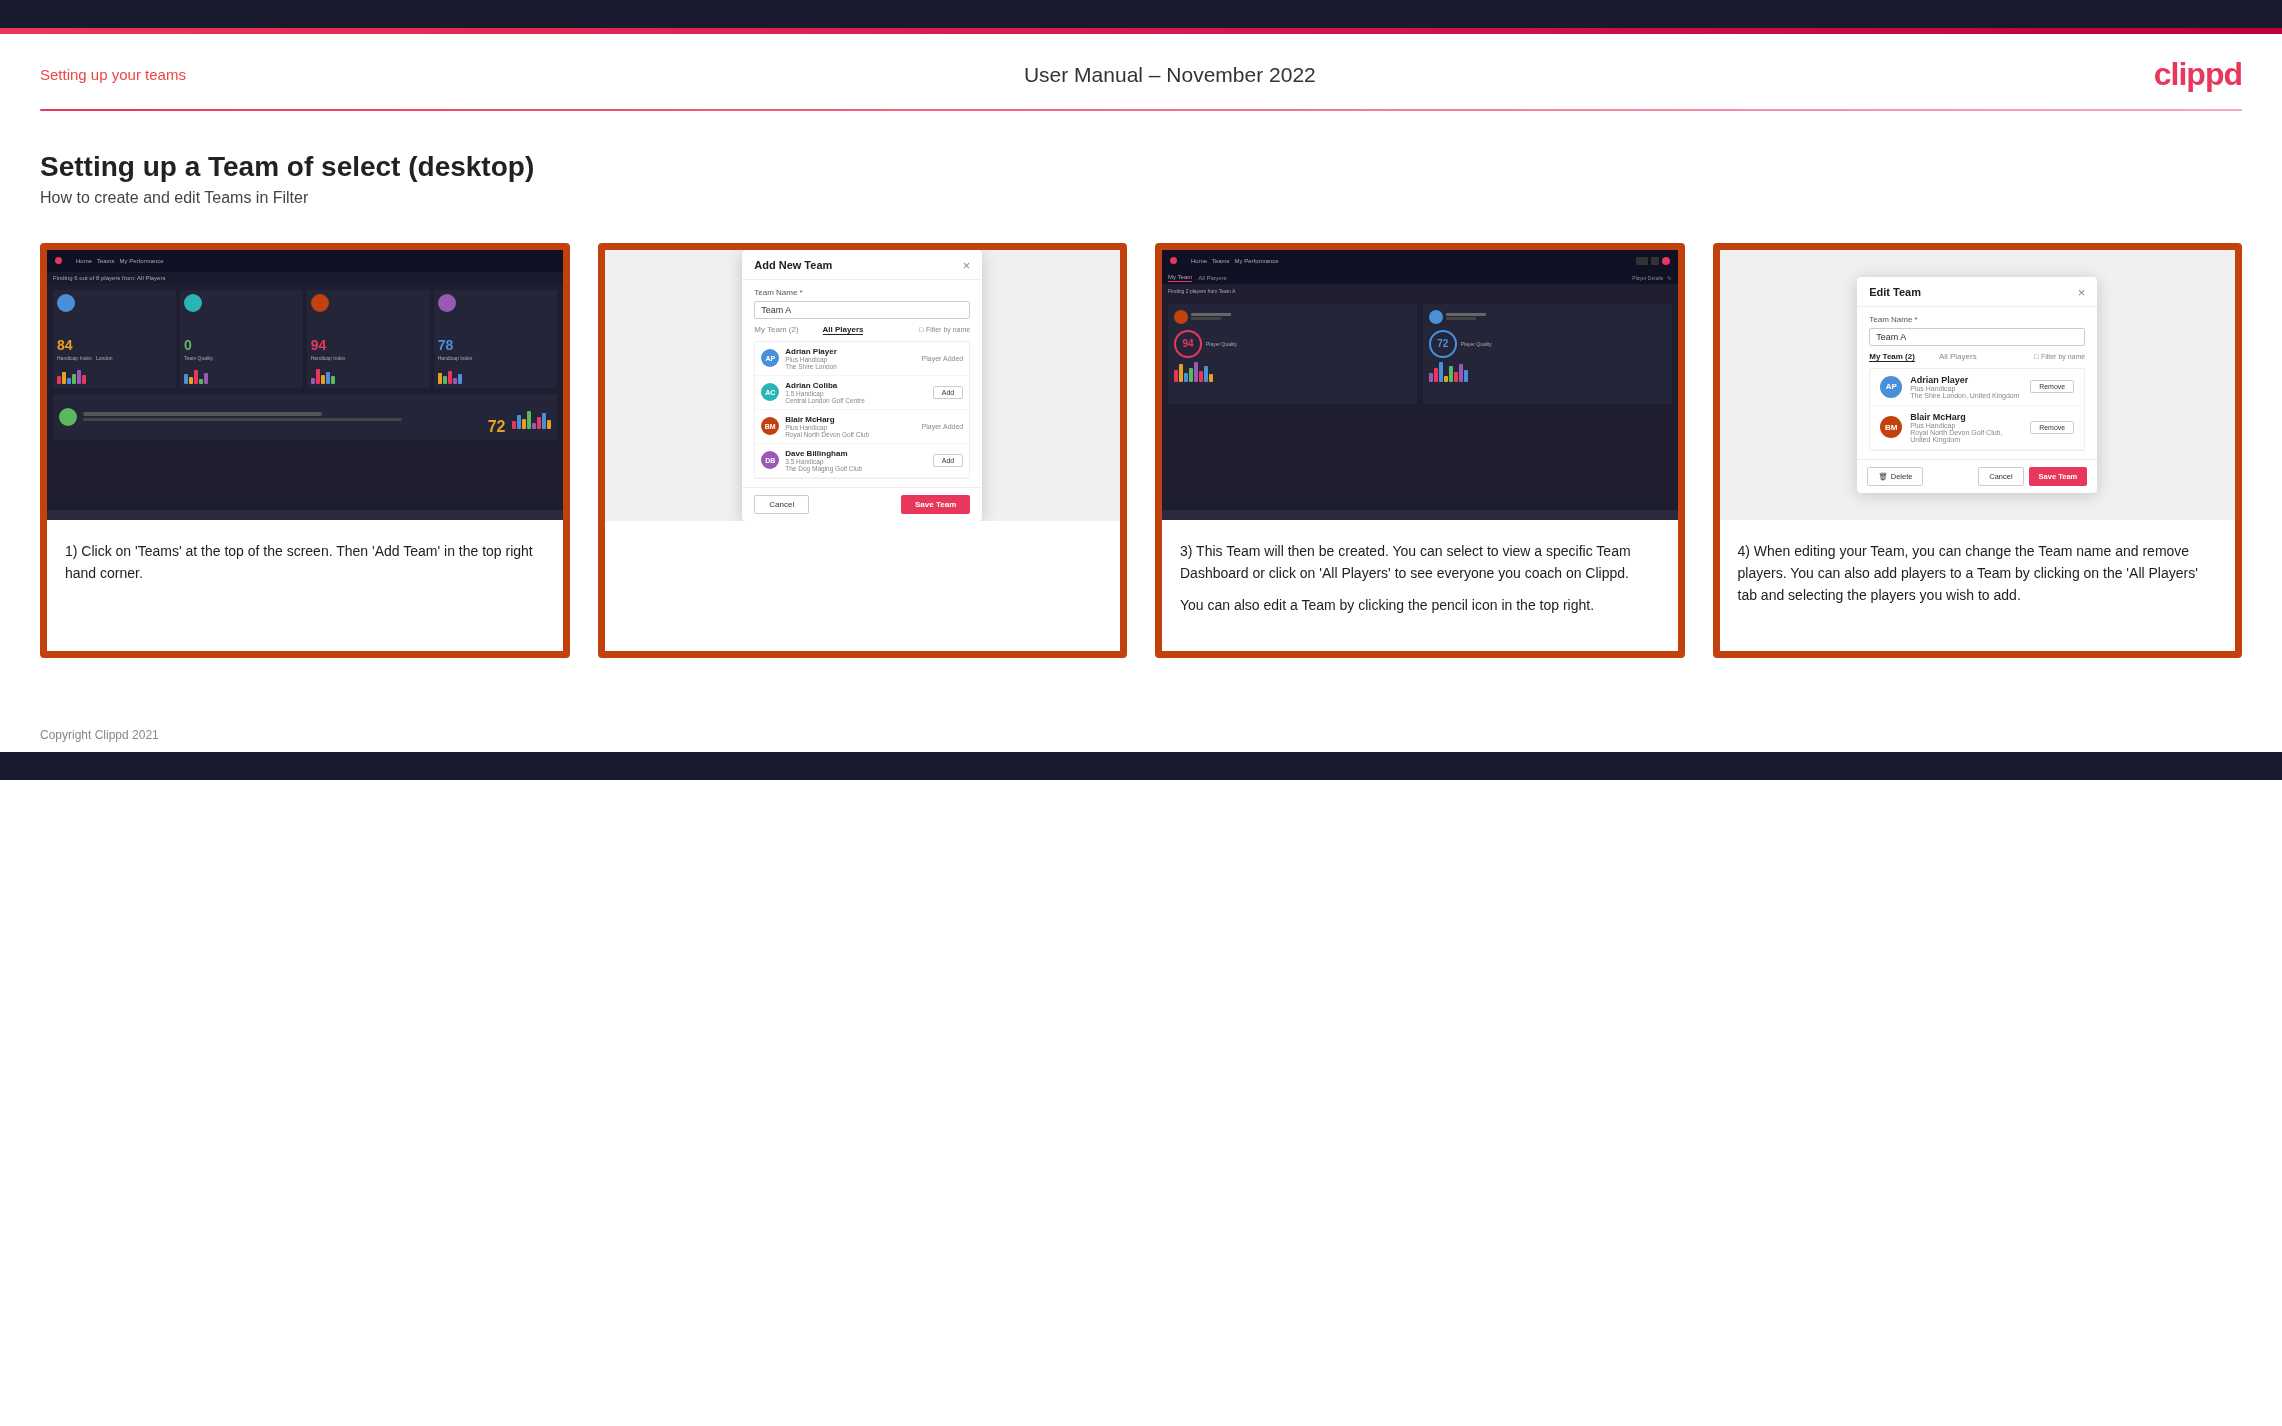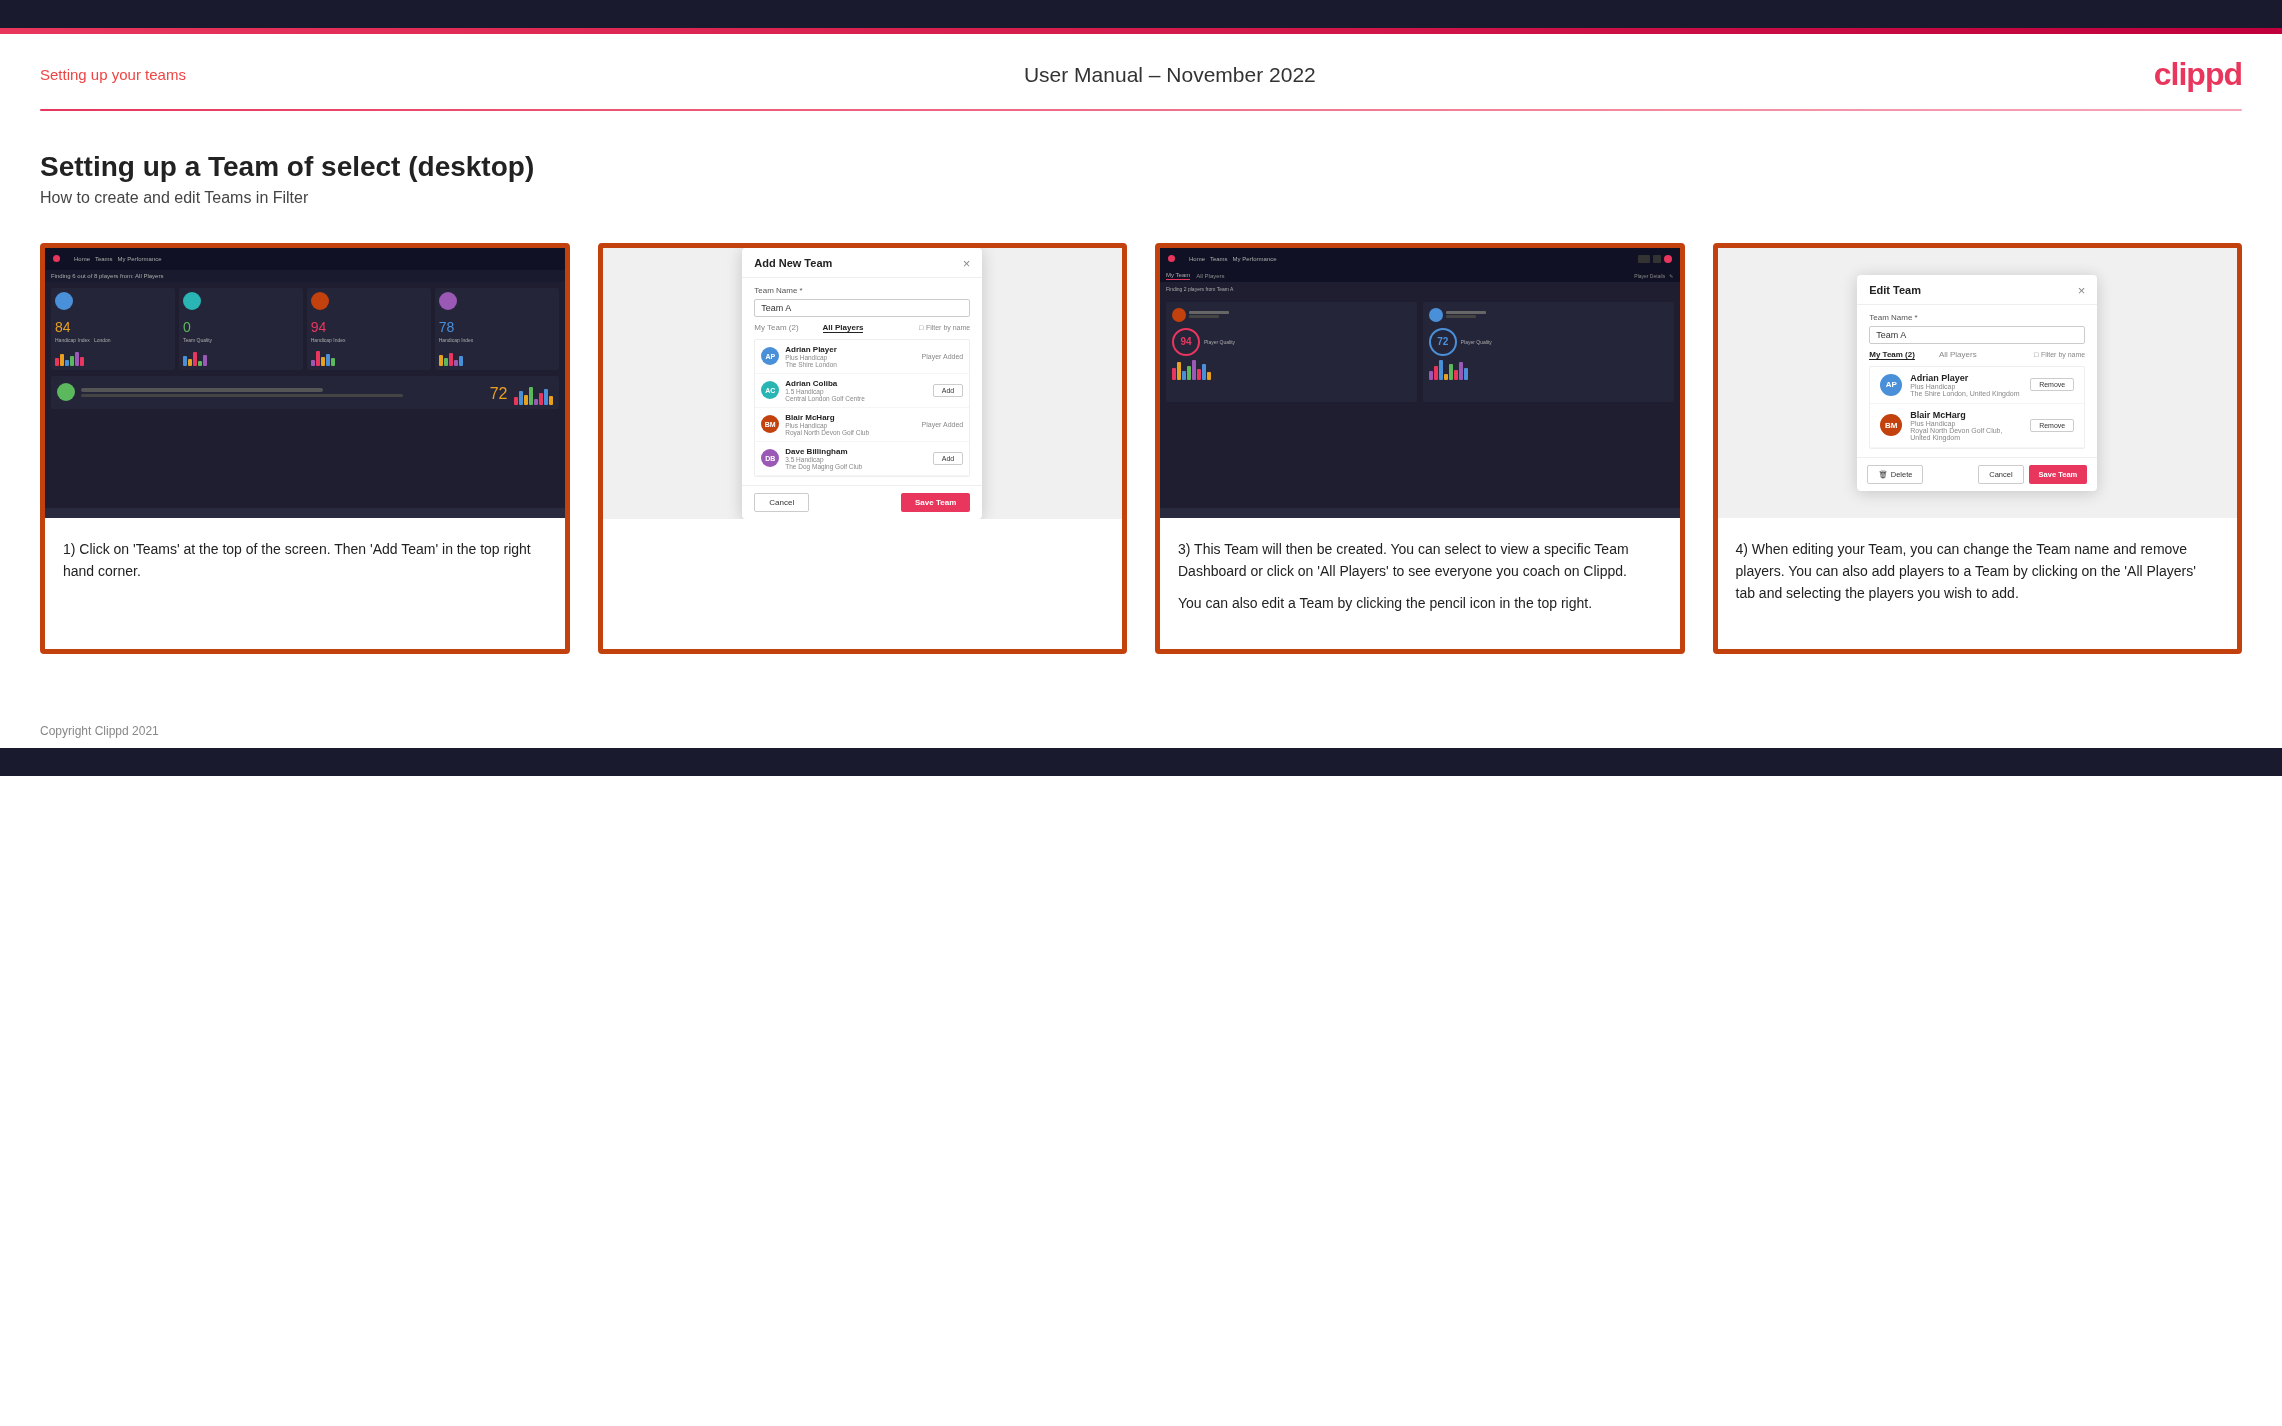--- a/index.html
+++ b/index.html
@@ -73,21 +73,21 @@
 
     
     .cards-row {
       display: flex;
       gap: 28px;
       margin-bottom: 30px;
     }
 
     .card {
       flex: 1;
-      border: 5px solid #c2410c;
+      border: 7px solid #c2410c;
       border-radius: 4px;
       overflow: hidden;
       background: #fff;
       display: flex;
       flex-direction: column;
     }
 
     
     .screenshot {
       background: #f5f5f5;
@@ -165,21 +165,21 @@
     .ss1-avatar {
       width: 18px; height: 18px; border-radius: 50%; background: #888; flex-shrink: 0;
     }
     .ss1-name-line {
       height: 4px; background: #555; border-radius: 2px; width: 60%;
     }
     .ss1-sub-line {
       height: 3px; background: #444; border-radius: 2px; width: 80%;
     }
     .ss1-score {
-      font-size: 14px; font-weight: 400; color: #fff; margin-top: 4px;
+      font-size: 14px; font-weight: 700; color: #fff; margin-top: 20px;
     }
     .ss1-bars {
       display: flex; gap: 1px; margin-top: 3px; align-items: flex-end; height: 18px;
     }
     .ss1-bar {
       width: 4px; border-radius: 1px;
     }
 
     
     .ss2 {

